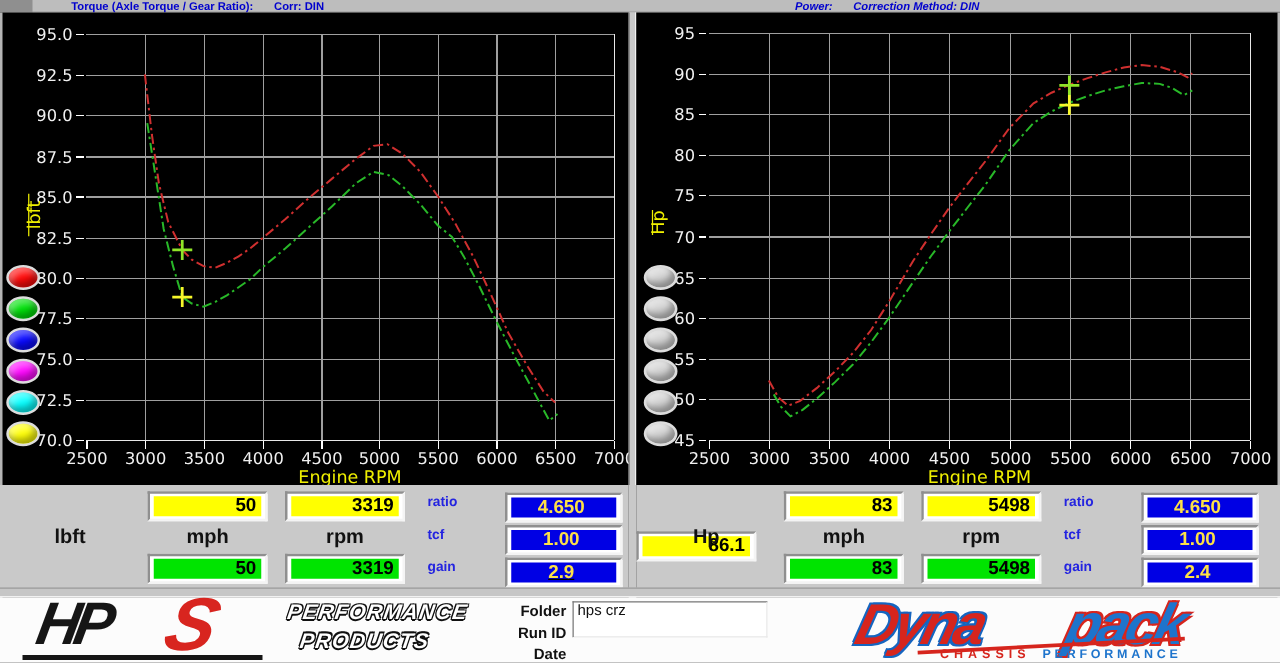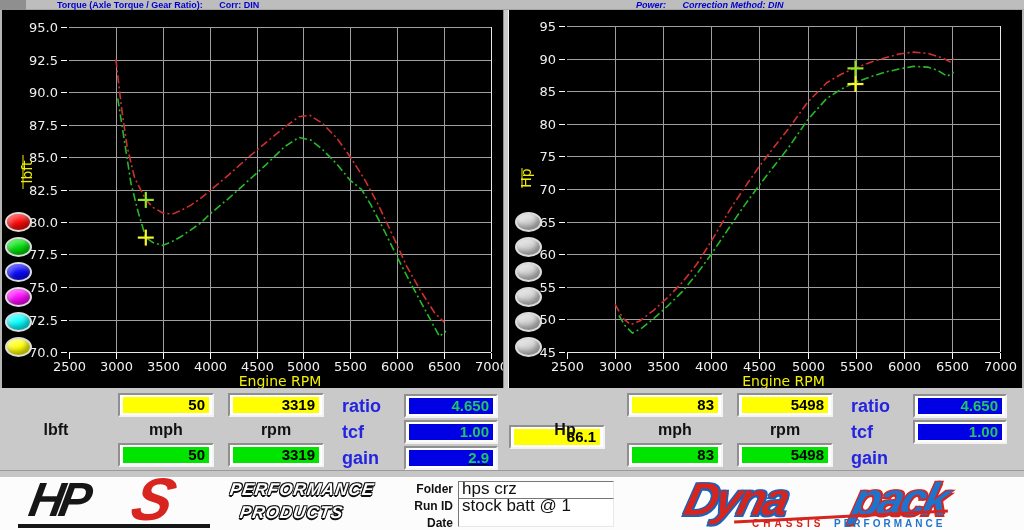--- a/index.html
+++ b/index.html
@@ -28,23 +28,23 @@
   .readout { position:absolute; top:388px; height:84px; background:#c9c9c9; }
   #readout-left  { left:0;     width:503px; }
   #readout-right { left:509px; width:515px; }
   .frame { position:absolute; background:#fff; padding:2px 3px; width:96px; height:24px;
            border-top:2px solid #8f8f8f; border-left:2px solid #8f8f8f;
            border-bottom:2px solid #f4f4f4; border-right:2px solid #f4f4f4; }
   .fill  { width:100%; height:100%; font-weight:bold; font-size:15px; line-height:16px;
            text-align:right; padding-right:4px; color:#000; }
   .fill-yellow { background:#ffff00; }
   .fill-green  { background:#00e400; }
-  .fill-blue   { background:#0000e4; color:#22c55e; }
+  .fill-blue   { background:#0000e4; color:#fde047;text-align:center; }
   .unit  { position:absolute; width:96px; text-align:center; font-size:16px; font-weight:600; color:#111; }
-  .plabel{ position:absolute; left:342px; font-size:18px; font-weight:600; color:#2424e0; }
+  .plabel{ position:absolute; left:342px; font-size:11px; font-weight:600; color:#2424e0; }
   .pframe{ width:94px; left:404px; }
 
   
   #footer-groove { position:absolute; left:0; top:470px; width:1024px; height:8px; background:#c6c6c6;
                    border-top:1px solid #9a9a9a; border-bottom:1px solid #fff; }
   #footer { position:absolute; left:0; top:478px; width:1024px; height:52px; background:#fcfcfc; }
 
   #hps { position:absolute; left:16px; top:0; width:410px; height:52px; }
   .hps-hp { position:absolute; left:14px; top:-6px; font-style:italic; font-weight:900; font-size:48px;
             letter-spacing:-5px; color:#161616; transform:skewX(-10deg); }
@@ -52,21 +52,21 @@
             color:#d8251f; transform:skewX(-16deg); }
   .hps-bar{ position:absolute; left:2px; top:46px; width:192px; height:4px; background:#161616; }
   .hps-t  { position:absolute; font-style:italic; font-weight:900; font-size:17px; letter-spacing:1px;
             color:#fff; transform:skewX(-8deg);
             text-shadow:-1px -1px 0 #111, 1px -1px 0 #111, -1px 1px 0 #111, 1px 1px 0 #111, 0 2px 0 #111; }
   .hps-t1 { left:214px; top:2px; }
   .hps-t2 { left:224px; top:25px; }
 
   #runinfo { position:absolute; left:398px; top:1px; width:230px; height:52px; }
   .flabel { position:absolute; left:0; width:55px; text-align:right; font-size:12px; font-weight:bold; color:#111; }
-  .ffield { position:absolute; left:60px; width:156px; height:29px; background:#fff; font-size:17px; line-height:13px;
+  .ffield { position:absolute; left:60px; width:156px; height:29px; background:#fff; font-size:12px; line-height:13px;
             padding:0 3px; white-space:pre; color:#111;
             border:1px solid; border-color:#767676 #e8e8e8 #e8e8e8 #767676; }
 
   #dynapack { position:absolute; left:672px; top:-6px; width:352px; height:58px; }
   .dp-w { position:absolute; top:0; font-style:italic; font-weight:900; font-size:46px; letter-spacing:-3px; transform:skewX(-14deg); }
   .dp-w1 { left:14px; color:#d6251d;
            text-shadow:-1.5px -1.5px 0 #1565c0, 1.5px -1.5px 0 #1565c0, -1.5px 1.5px 0 #1565c0, 1.5px 1.5px 0 #1565c0; }
   .dp-w2 { left:182px; color:#1e74cc;
            text-shadow:-1.5px -1.5px 0 #d6251d, 1.5px -1.5px 0 #d6251d, -1.5px 1.5px 0 #d6251d, 1.5px 1.5px 0 #d6251d; }
   .dp-s  { position:absolute; top:46px; font-size:10px; font-weight:bold; }
@@ -334,38 +334,40 @@
       </div>
     <div class="plabel" style="top:8px;">ratio</div>
     <div class="plabel" style="top:34px;">tcf</div>
     <div class="plabel" style="top:60px;">gain</div>
     <div class="frame pframe" style="top:6px;">
         <div class="fill fill-blue">4.650</div>
       </div>
     <div class="frame pframe" style="top:32px;">
         <div class="fill fill-blue">1.00</div>
       </div>
+    <div class="frame pframe" style="top:58px;">
+        <div class="fill fill-blue">2.4</div>
+      </div>
   </div>
 
   <div id="footer-groove"></div>
   <div id="footer">
 
     <div id="hps">
       <div class="hps-hp">HP</div>
       <div class="hps-s">S</div>
       <div class="hps-bar"></div>
       <div class="hps-t hps-t1">PERFORMANCE</div>
       <div class="hps-t hps-t2">PRODUCTS</div>
     </div>
 
     <div id="runinfo">
       <div class="flabel" style="top:3px;">Folder</div>
       <div class="ffield" style="top:2px;">hps crz</div>
       <div class="flabel" style="top:20px;">Run ID</div>
-      <div class="ffield" style="top:19px;">stock batt @ 1</div>
       <div class="flabel" style="top:37px;">Date</div>
     </div>
 
     <div id="dynapack">
       <div class="dp-w dp-w1">Dyna</div>
       <div class="dp-w dp-w2">pack</div>
       <div class="dp-swoosh"></div>
       <div class="dp-s dp-s1">CHASSIS</div>
       <div class="dp-s dp-s2">PERFORMANCE</div>
     </div>

